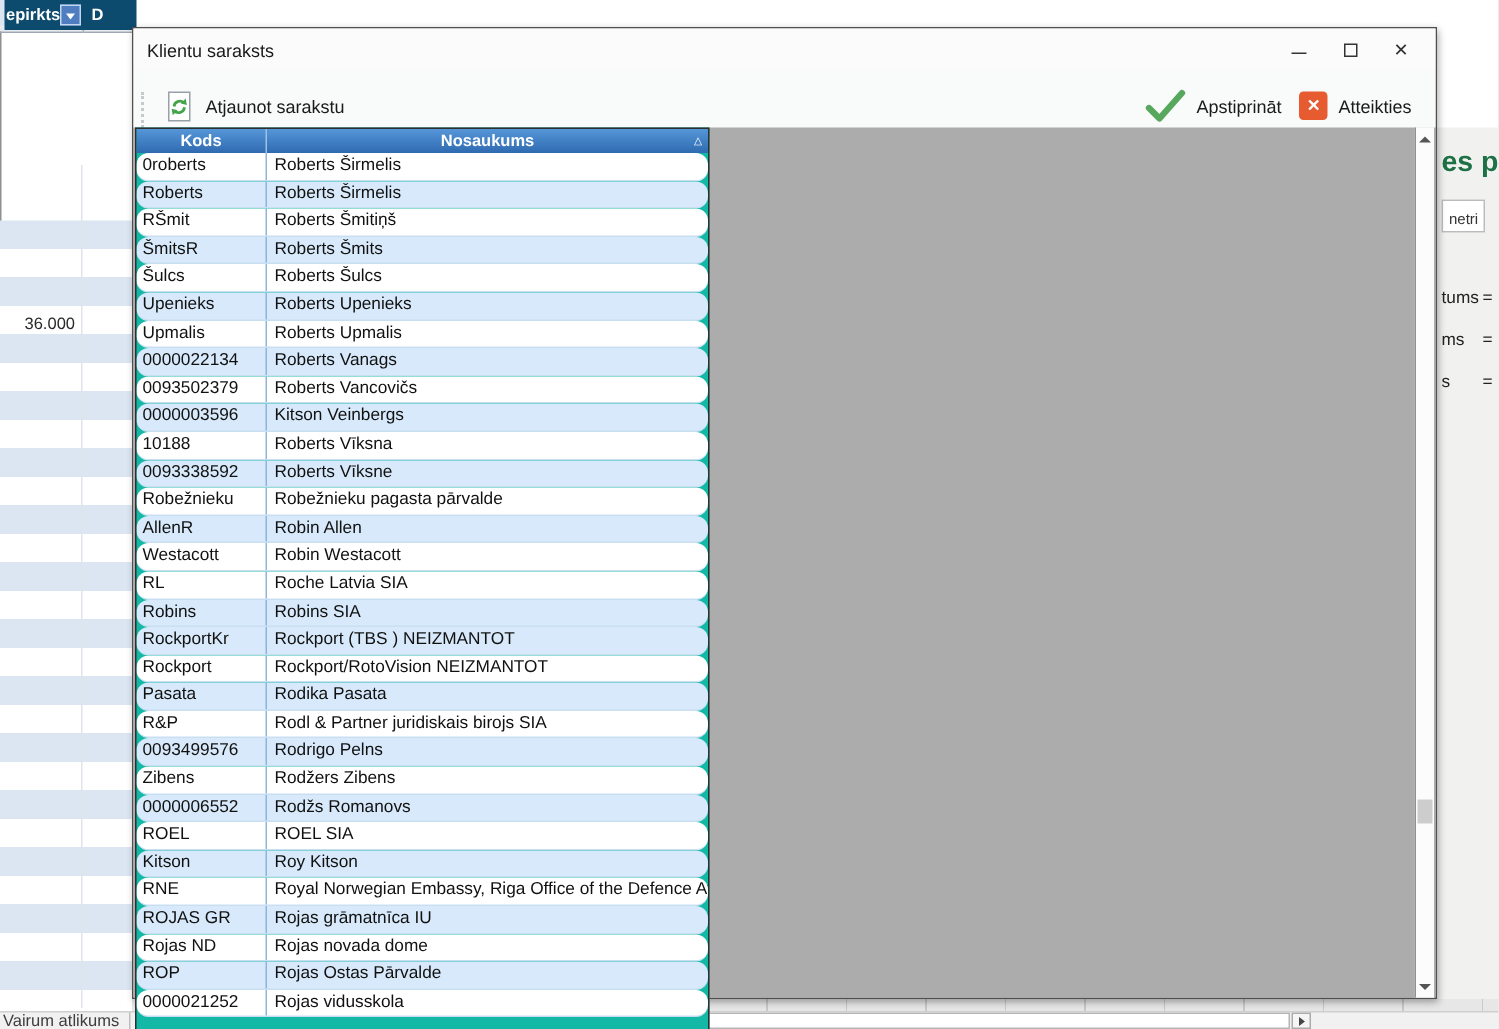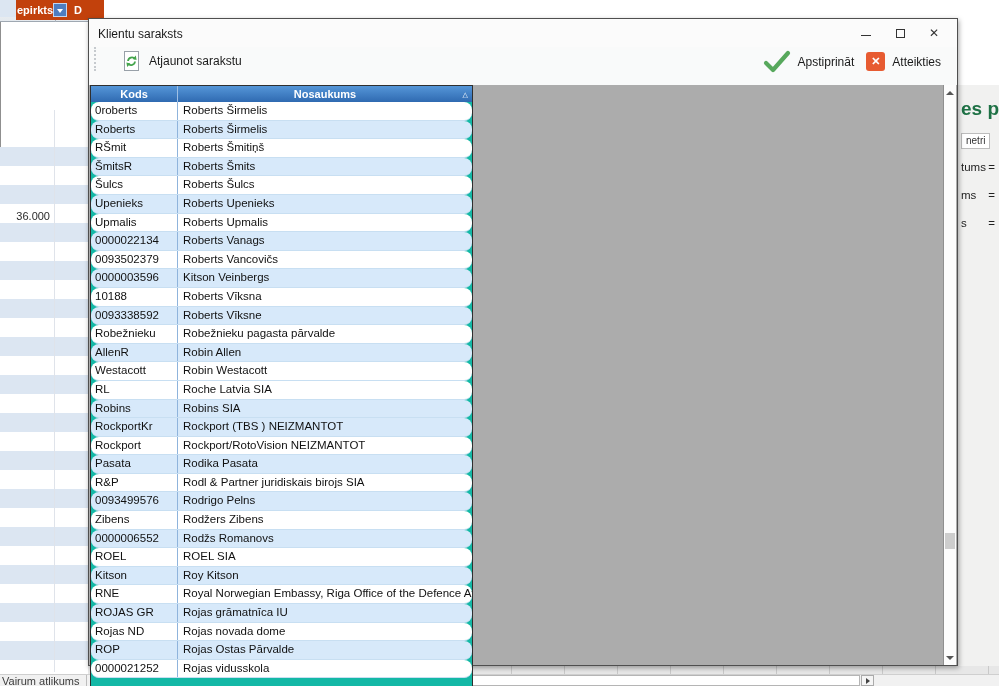--- a/index.html
+++ b/index.html
@@ -9,42 +9,42 @@
 
   
   .xl-left-edge { left:0; top:88; width:1px; height:598px; background:#8f8f8f; }
   .xl-colheads { left:0; top:88; width:89px; height:22px;
     background:linear-gradient(#F3F5F7,#E4E9EE); border-bottom:1px solid #9FA8B2;
     color:#444; font-size:11px; }
   .xl-colD { left:0; top:0; width:56px; height:22px; line-height:22px; text-align:center;
     border-right:1px solid #ACB3BB; }
   .xl-colE { left:57px; top:0; width:32px; height:22px; line-height:22px; text-align:center; }
   .xl-band-pre { left:0; top:110; width:88px; height:17px; background:#DCE6F2; }
-  .xl-filter { left:16px; top:127; width:88px; height:20px; background:#c2410c;
+  .xl-filter { left:3px; top:127; width:88px; height:20px; background:#0c4a6e;
     color:#fff; font-weight:bold; font-size:11px; }
   .xl-filter .c1 { position:absolute; left:1px; top:0; line-height:20px; }
   .xl-filter .c2 { position:absolute; left:58px; top:0; line-height:20px; width:30px; overflow:hidden; }
   .xl-filterbtn { position:absolute; left:37px; top:3px; width:14px; height:14px;
     background:#4E7DC0; border:1px solid #C3D6F0; }
   .xl-filterbtn i { position:absolute; left:3px; top:5px; width:0; height:0;
     border-left:3px solid transparent; border-right:3px solid transparent; border-top:4px solid #fff; }
   .xl-rows { left:0; top:147px; width:88px; height:525px;
     background:repeating-linear-gradient(180deg,#DCE6F2 0 19px,#ffffff 19px 38px); }
   .xl-vline { left:54px; top:110px; width:1px; height:562px; background:#DFE3EA; }
   .xl-value { left:0; top:207px; width:50px; height:19px; line-height:19px; text-align:right;
     font-size:11px; color:#2a2a2a; }
 
   
   .rp { left:958px; top:85px; width:41px; height:581px; background:#F1F1F0; overflow:hidden; }
   .rp-title { position:absolute; left:3px; top:13px; font-size:19px; font-weight:bold;
     color:#1E7145; white-space:nowrap; }
   .rp-tab { position:absolute; left:3px; top:48px; background:#fff; border:1px solid #BCBCBC;
-    font-size:10px; padding:1px 4px 2px 4px; color:#333; white-space:nowrap; }
+    font-size:10px; padding:7px 4px 2px 4px; color:#333; white-space:nowrap; }
   .rp-row { position:absolute; left:3px; width:34px; display:flex; justify-content:space-between;
-    font-size:11.5px; color:#222; }
+    font-size:11.5px; color:#222;margin-top:32px; }
 
   
   .btm-strip { left:88px; top:666px; width:911px; height:8px; background:#E7E7E7;
     background-image:repeating-linear-gradient(90deg,transparent 0 52px,#C9C9C9 52px 53px); }
   .sheet-bar { left:0; top:674px; width:999px; height:24px; background:#F1F1F1;
     border-top:1px solid #CFCFCF; font-size:11px; color:#3d3d3d; }
   .tab-label { position:absolute; left:2px; top:0; line-height:12px; white-space:nowrap; }
   .tab-div { position:absolute; left:86px; top:0; height:12px; width:1px; background:#BDBDBD; }
   .plus-btn { position:absolute; left:112px; top:-2px; width:13px; height:13px; border:1px solid #757575;
     border-radius:50%; color:#555; font-size:10px; line-height:11px; text-align:center; background:#FAFAFA; }
@@ -63,21 +63,21 @@
     border:1px solid #4F4F4F; box-shadow:1px 2px 5px rgba(0,0,0,.35); }
   .titlebar { position:absolute; left:0; top:0; right:0; height:28px; background:#FBFBFB; }
   .dlg-title { position:absolute; left:9px; top:8px; font-size:12px; color:#1a1a1a; }
   .win-btns { position:absolute; right:6px; top:3px; display:flex; }
   .win-btn { width:34px; height:22px; display:flex; align-items:center; justify-content:center; }
   .glyph-min { width:10px; height:1px; background:#333; margin-top:4px; }
   .glyph-max { width:9px; height:9px; border:1px solid #333; }
   .glyph-close { font-size:12px; color:#333; line-height:1; }
 
   .toolbar { position:absolute; left:0; top:28px; right:0; height:38px; background:#F9FAFA;
-    display:flex; align-items:flex-start;gap:12px; }
+    display:flex; align-items:flex-end; }
   .gripper { margin-left:5px; height:24px; border-left:2px dotted #C6CACE; }
   .tb-btn { display:flex; align-items:center; gap:7px; padding:3px 6px; font-size:12px;
     color:#1a1a1a; white-space:nowrap; }
   .tb-refresh { margin-left:7px; }
   .tb-right { margin-left:auto; display:flex; align-items:center; padding-right:10px; }
   .cancel-box { width:19px; height:19px; background:#E75B31; border-radius:3px; color:#fff;
     font-weight:bold; font-size:11px; display:flex; align-items:center; justify-content:center; }
 
   .client { position:absolute; left:0; top:66px; right:0; bottom:0; background:#ACACAC; }
   .grid { position:absolute; left:1px; top:0; width:383px; height:613px; background:#14b8a6;

